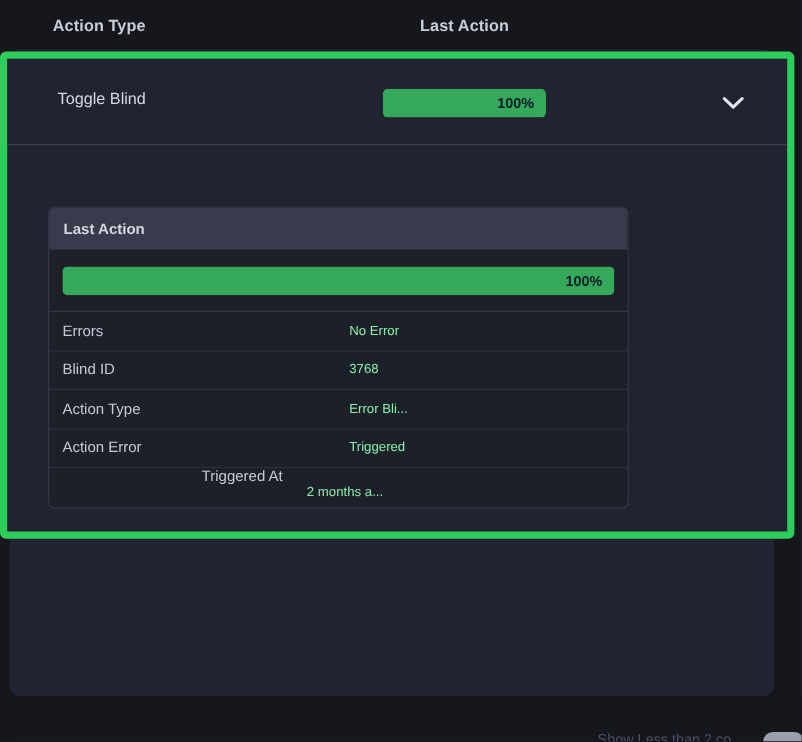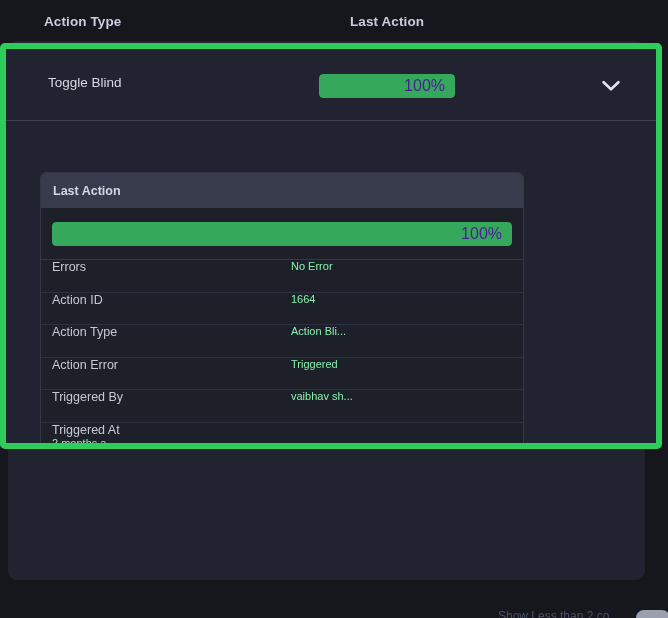--- a/index.html
+++ b/index.html
@@ -97,23 +97,23 @@
     left: 0;
     top: 0;
     bottom: 0;
     background: #35a85c;
     border-radius: 4px;
     display: flex;
     align-items: center;
     justify-content: flex-end;
   }
   .bar-text {
-    font-size: 16px;
-    font-weight: normal;
-    color: #4c1d95;
+    font-size: 12px;
+    font-weight: bold;
+    color: #0f172a;
     padding-right: 10px;
     white-space: nowrap;
   }
   .chevron-btn {
     position: absolute;
     right: 32px;
     top: 24px;
     width: 26px;
     height: 26px;
     display: flex;
@@ -180,21 +180,21 @@
   }
   .panel-bar-wrap {
     position: relative;
     width: 100%;
     height: 24px;
   }
 
   .detail-table { width: 100%; }
   .detail-row {
     display: flex;
-    align-items: flex-start;
+    align-items: center;
     height: 32.5px;
     border-bottom: 1px solid #2c3040;
     padding-left: 11px;
     box-sizing: border-box;
   }
   .detail-row:last-child { border-bottom: none; flex-direction: column; }
   .detail-key {
     width: 239px;
     flex: none;
     font-size: 12.5px;
@@ -286,34 +286,30 @@
           </div>
         </div>
       </div>
 
       <div class="detail-table" id="detail-table">
           <div class="detail-row">
             <div class="detail-key">Errors</div>
             <div class="detail-val">No Error</div>
           </div>
           <div class="detail-row">
-            <div class="detail-key">Action ID</div>
-            <div class="detail-val">1664</div>
+            <div class="detail-key">Blind ID</div>
+            <div class="detail-val">3768</div>
           </div>
           <div class="detail-row">
             <div class="detail-key">Action Type</div>
-            <div class="detail-val">Action Bli...</div>
+            <div class="detail-val">Error Bli...</div>
           </div>
           <div class="detail-row">
             <div class="detail-key">Action Error</div>
             <div class="detail-val">Triggered</div>
-          </div>
-          <div class="detail-row">
-            <div class="detail-key">Triggered By</div>
-            <div class="detail-val">vaibhav sh...</div>
           </div>
           <div class="detail-row">
             <div class="detail-key">Triggered At</div>
             <div class="detail-val">2 months a...</div>
           </div>
         </div>
 
     </div>
   </div>
 

